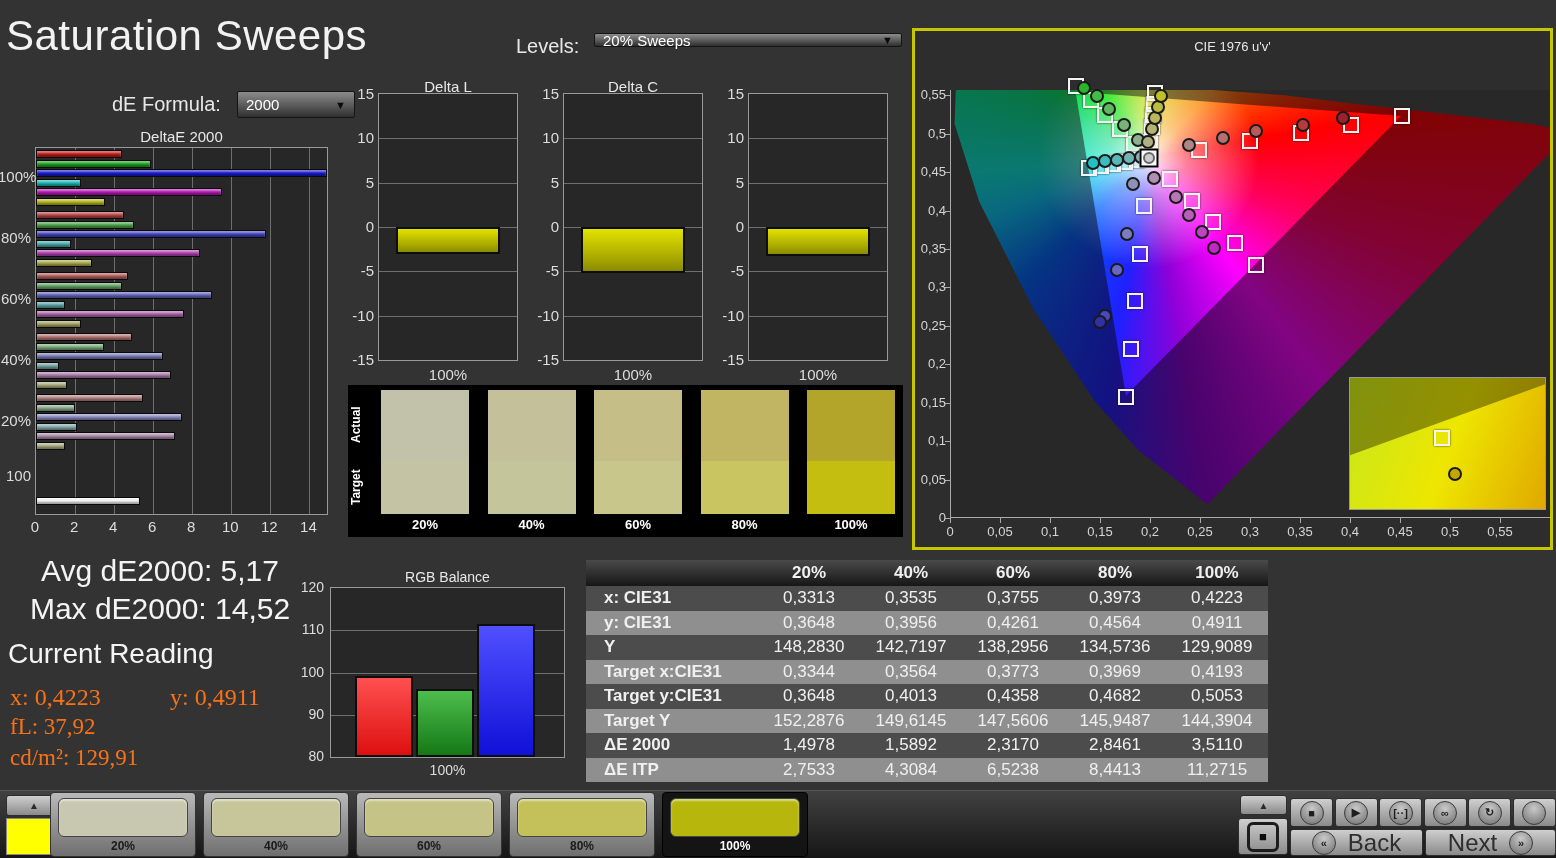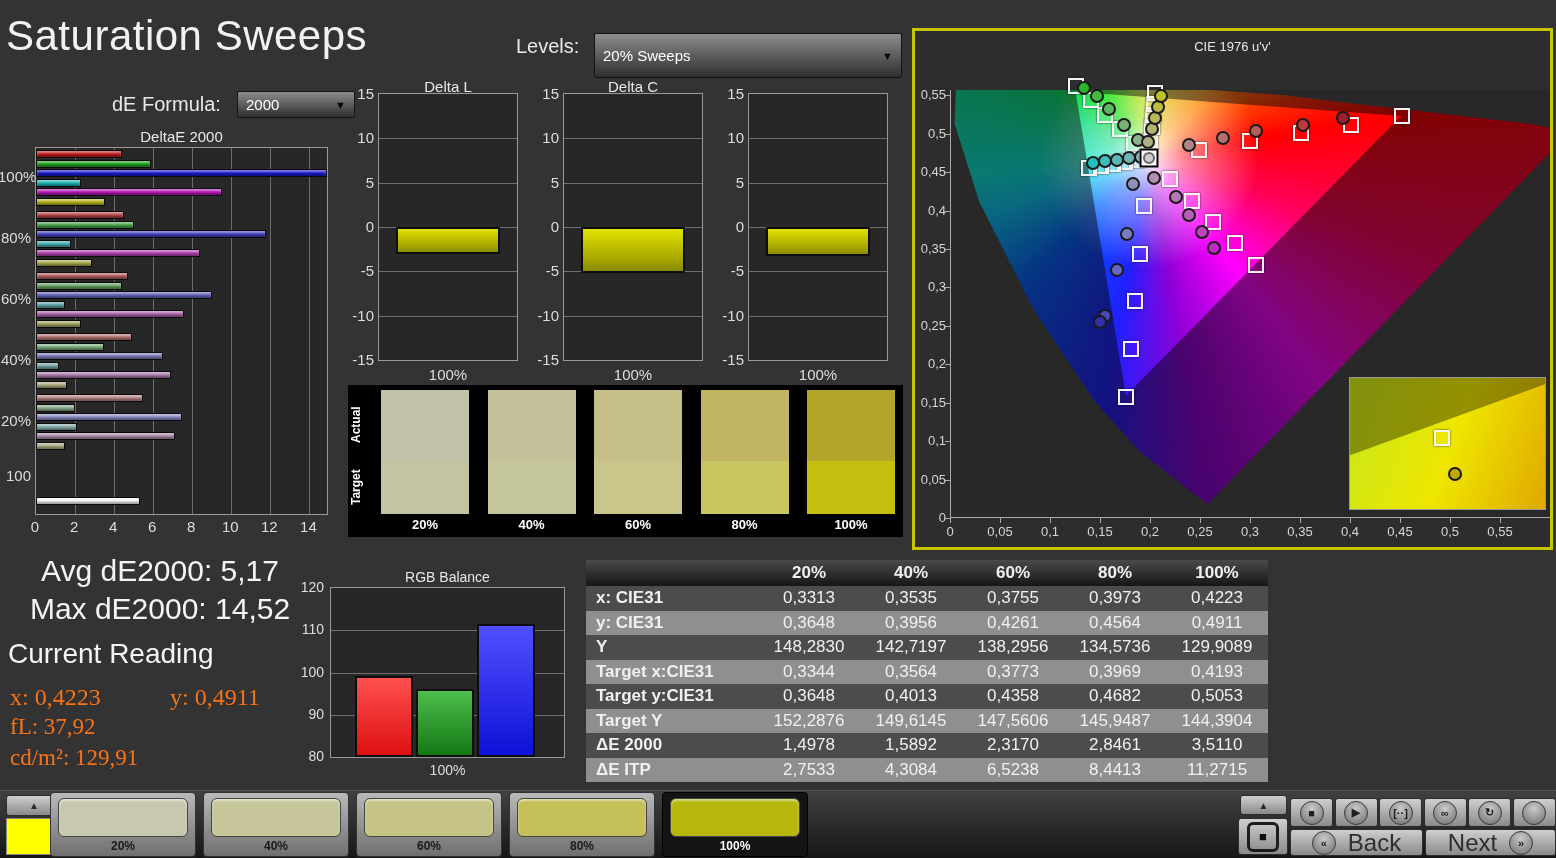--- a/index.html
+++ b/index.html
@@ -54,21 +54,21 @@
   
   .stat-big{font-size:30px;color:#f4f4f4;text-align:center;width:320px;left:0;}
   .stat-med{font-size:28px;color:#f4f4f4;}
   .stat-sm{font-size:23px;color:#f97316;font-family:Liberation Serif, serif;}
   
   .mtable{left:586px;top:560px;width:682px;font-size:17px;}
   .mtr{display:flex;height:24.5px;align-items:center;}
   .mtr.head{height:26px;background:linear-gradient(#4a4a4a,#161616);font-weight:bold;}
   .mtr.odd{background:#4c4c4c;}
   .mtr.even{background:#8f8f8f;}
-  .mtc-label{width:172px;padding-left:10px;font-weight:bold;box-sizing:border-box;}
+  .mtc-label{width:172px;padding-left:18px;font-weight:bold;box-sizing:border-box;}
   .mtc{width:102px;text-align:center;}
   
   .bbar{left:0;top:790px;width:1556px;height:68px;background:linear-gradient(#414141,#161616);border-top:1px solid #555;box-sizing:border-box;}
   .btn{background:linear-gradient(#cfcfcf,#8a8a8a);border:1px solid #2d2d2d;border-radius:3px;box-sizing:border-box;
        display:flex;align-items:center;justify-content:center;cursor:pointer;}
   .patch{position:absolute;top:1px;width:146px;height:65px;border-radius:4px;box-sizing:border-box;cursor:pointer;}
   .patch .sw{position:absolute;left:7px;right:7px;top:5px;height:37px;border-radius:6px;border:1px solid #444;
              box-shadow:inset 0 2px 2px rgba(255,255,255,.5);}
   .patch .plab{position:absolute;left:0;right:0;top:46px;text-align:center;font-size:12px;font-weight:bold;}
   .patch.normal{background:linear-gradient(#b9b9b9,#6f6f6f);border:1px solid #333;}
@@ -87,21 +87,21 @@
 
   <div class="abs page-title">Saturation Sweeps</div>
 
   <div class="abs field-label" style="left:112px;top:93px;text-align:center;">dE Formula:</div>
   <div class="abs dropdown" style="left:237px;top:91px;width:118px;height:27px;">
     <span>2000</span>
     <span class="caret">▼</span>
   </div>
 
   <div class="abs field-label" style="left:516px;top:35px;">Levels:</div>
-  <div class="abs dropdown" style="left:594px;top:33px;width:308px;height:45px;">
+  <div class="abs dropdown" style="left:594px;top:33px;width:308px;height:14px;">
     <span>20% Sweeps</span>
     <span class="caret">▼</span>
   </div>
 
   <div class="abs" style="left:0;top:128px;width:345px;height:412px;">
     <div class="abs chart-title" style="left:35px;width:293px;top:0;">DeltaE 2000</div>
     <div class="plot" id="de-plot" style="left:35px;top:19px;width:293px;height:368px;">
         <div class="gridV" style="left: 39.0604px;"></div>
         <div class="gridV" style="left: 78.1208px;"></div>
         <div class="gridV" style="left: 117.181px;"></div>

